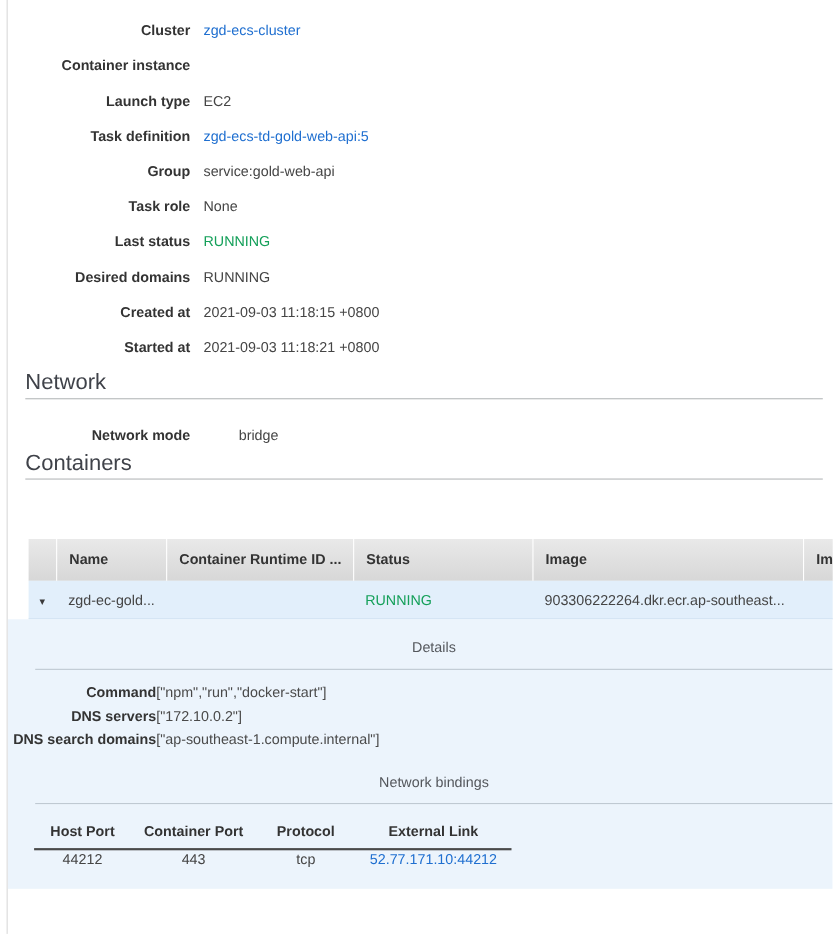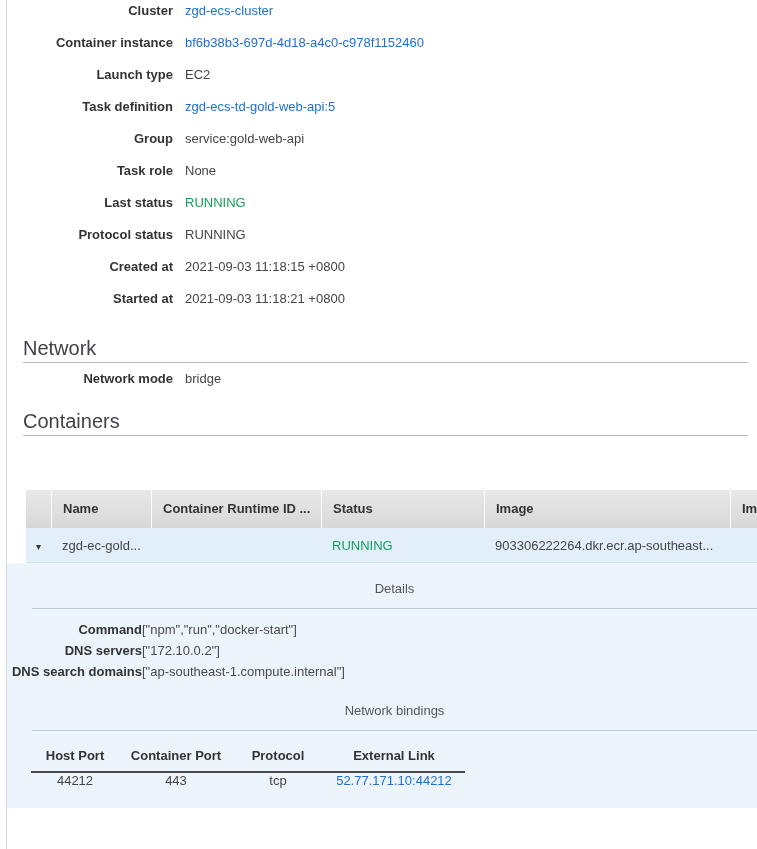--- a/index.html
+++ b/index.html
@@ -1,32 +1,32 @@
 <!DOCTYPE html>
 <html><head>
 <meta charset="utf-8">
 <style>
   html,body{margin:0;padding:0;background:#fff;}
   body{width:757px;height:849px;overflow:hidden;font-family:"Liberation Sans",sans-serif;font-size:13px;color:#454545;}
   .page{box-sizing:border-box;width:751px;height:849px;margin-left:6px;border-left:1px solid #d9d9d9;overflow:hidden;position:relative;}
 
   
   .kv-top{padding-top:3px;}
-  .kv-row{display:flex;align-items:flex-start;height:32px;}
+  .kv-row{display:flex;align-items:flex-end;height:32px;}
   .kv-label{width:166px;text-align:right;font-weight:bold;color:#333;flex-shrink:0;}
   .kv-value{margin-left:12px;color:#454545;white-space:nowrap;}
   .kv-value.link{color:#1f6fd0;cursor:pointer;}
   .kv-value.status-green{color:#15a05a;}
 
   
   h2.section{margin:11px 0 0 16px;font-size:20px;font-weight:400;color:#3f4249;line-height:28px;}
   h2.section.containers{margin-top:4px;}
   .section-rule{border:none;border-top:1px solid #b5b8ba;margin:0 9px 0 16px;}
 
-  .kv-network{margin-top:8px;}
+  .kv-network{margin-top:8px;gap:32px;}
 
   
   .ctable{margin-top:54px;margin-left:19px;width:940px;}
   .ctable .hrow{display:flex;height:38px;background:linear-gradient(#e9e9e9,#d7d7d7);align-items:center;color:#333;font-weight:bold;}
   .ctable .hcell{box-sizing:border-box;padding-left:11px;height:38px;line-height:38px;border-left:1px solid #fff;white-space:nowrap;overflow:hidden;cursor:pointer;}
   .ctable .hcell:first-child{border-left:none;cursor:default;}
   .ctable .drow{display:flex;height:34px;background:#e2effb;align-items:center;border-bottom:1px solid #d2e3f2;cursor:pointer;}
   .ctable .dcell{box-sizing:border-box;padding-left:11px;white-space:nowrap;overflow:hidden;text-overflow:ellipsis;}
   .c-exp{width:25px;flex-shrink:0;padding-left:0 !important;text-align:center;}
   .c-name{width:100px;flex-shrink:0;}
@@ -60,21 +60,20 @@
 
 <div class="page">
 
   <div class="kv-top">
     <div class="kv-row">
       <div class="kv-label">Cluster</div>
       <div class="kv-value link">zgd-ecs-cluster</div>
     </div>
     <div class="kv-row">
       <div class="kv-label">Container instance</div>
-      <div class="kv-value link">bf6b38b3-697d-4d18-a4c0-c978f1152460</div>
     </div>
     <div class="kv-row">
       <div class="kv-label">Launch type</div>
       <div class="kv-value">EC2</div>
     </div>
     <div class="kv-row">
       <div class="kv-label">Task definition</div>
       <div class="kv-value link">zgd-ecs-td-gold-web-api:5</div>
     </div>
     <div class="kv-row">
@@ -83,21 +82,21 @@
     </div>
     <div class="kv-row">
       <div class="kv-label">Task role</div>
       <div class="kv-value">None</div>
     </div>
     <div class="kv-row">
       <div class="kv-label">Last status</div>
       <div class="kv-value status-green">RUNNING</div>
     </div>
     <div class="kv-row">
-      <div class="kv-label">Protocol status</div>
+      <div class="kv-label">Desired domains</div>
       <div class="kv-value">RUNNING</div>
     </div>
     <div class="kv-row">
       <div class="kv-label">Created at</div>
       <div class="kv-value">2021-09-03 11:18:15 +0800</div>
     </div>
     <div class="kv-row">
       <div class="kv-label">Started at</div>
       <div class="kv-value">2021-09-03 11:18:21 +0800</div>
     </div>

